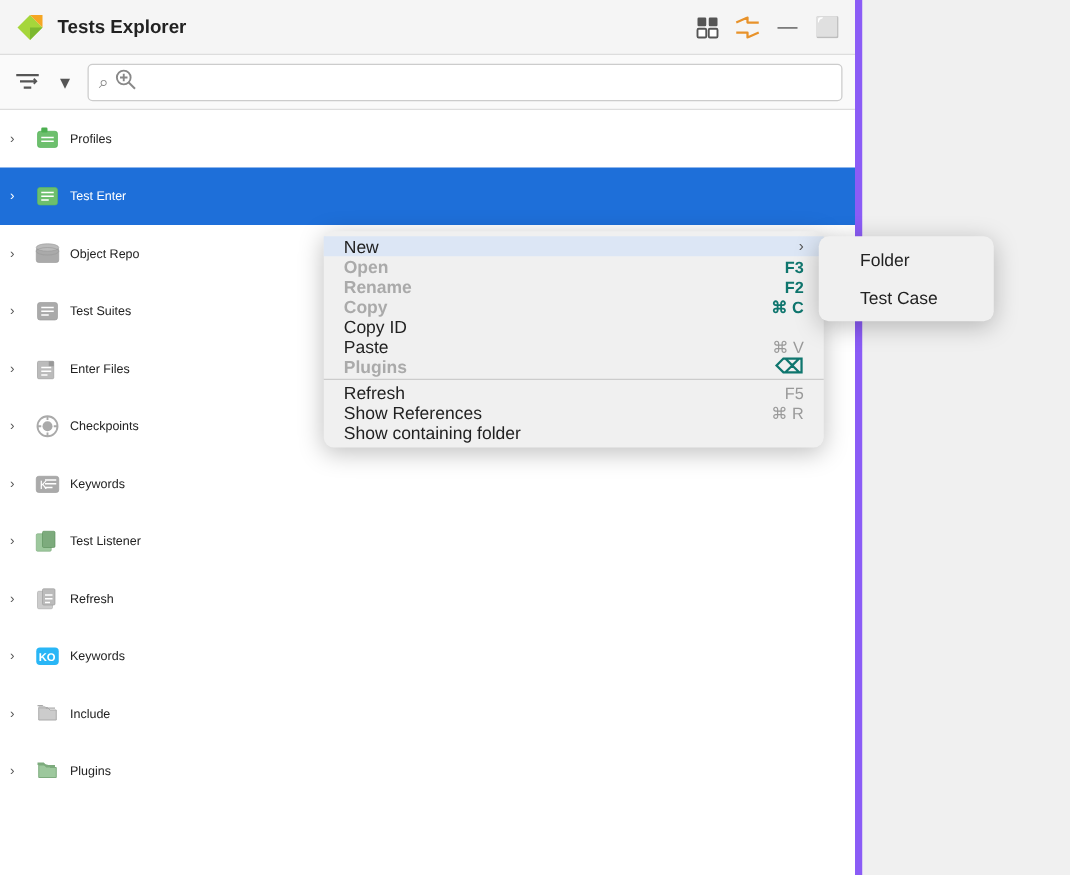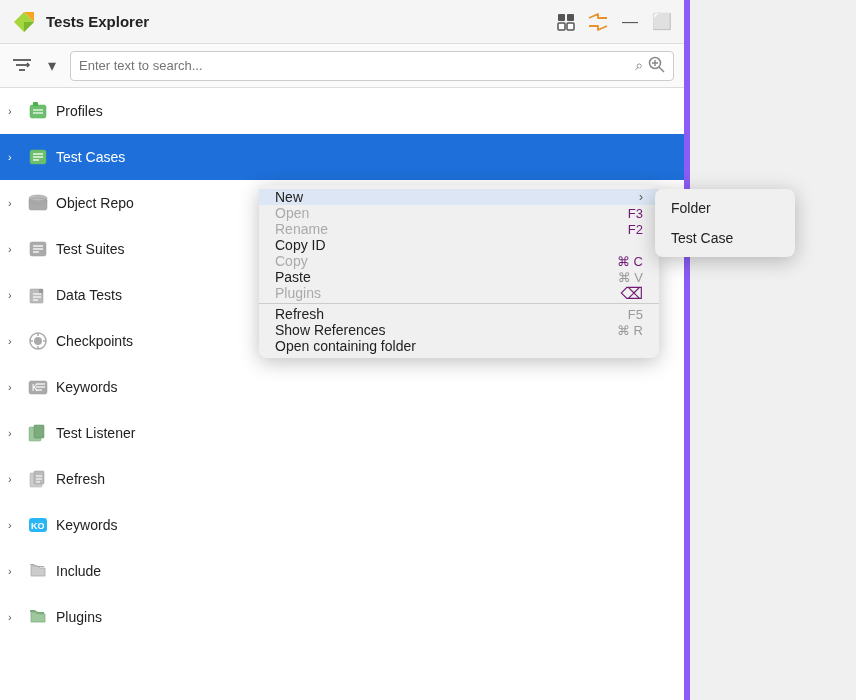--- a/index.html
+++ b/index.html
@@ -164,21 +164,21 @@
       width: 24px;
       height: 24px;
       margin-right: 6px;
       flex-shrink: 0;
       display: flex;
       align-items: center;
       justify-content: center;
     }
 
     .tree-label {
-      font-size: 14px;
+      font-size: 10px;
       font-weight: 400;
     }
 
     
     .context-menu {
       position: absolute;
       left: 259px;
       top: 185px;
       width: 400px;
       background: #f0f0f0;
@@ -195,33 +195,34 @@
       padding: 6px 16px;
       font-size: 14px;
       cursor: pointer;
       color: #222;
       height: 16px;
     }
 
     .menu-item.disabled {
       color: #aaa;
       cursor: default;
+      font-weight: bold;
     }
 
     .menu-item.has-submenu {
       background: #dce6f5;
     }
 
     .menu-shortcut {
       color: #999;
       font-size: 13px;
     }
 
     .menu-item.disabled .menu-shortcut {
-      color: #701a75;
+      color: #0f766e;
       text-align: right;
     }
 
     .menu-arrow {
       font-size: 12px;
       color: #555;
     }
 
     .menu-separator {
       height: 1px;
@@ -231,21 +232,21 @@
 
     
     .submenu {
       position: absolute;
       left: 396px;
       top: 0px;
       width: 140px;
       background: #f0f0f0;
       border-radius: 8px;
       box-shadow: 0 4px 20px rgba(0,0,0,0.25);
-      padding: 4px 0;
+      padding: 4px 17px;
       z-index: 101;
     }
 
     .submenu-item {
       display: flex;
       align-items: center;
       padding: 6px 16px;
       font-size: 14px;
       cursor: pointer;
       color: #222;
@@ -303,21 +304,20 @@
     <span class="toolbar-btn">
       <svg width="20" height="18" viewBox="0 0 20 18" fill="none">
         <line x1="1" y1="3" x2="19" y2="3" stroke="#555" stroke-width="1.8"></line>
         <line x1="4" y1="8" x2="16" y2="8" stroke="#555" stroke-width="1.8"></line>
         <line x1="7" y1="13" x2="13" y2="13" stroke="#555" stroke-width="1.8"></line>
         <polyline points="15,6 17,8 15,10" stroke="#555" stroke-width="1.5" fill="none"></polyline>
       </svg>
     </span>
     <span class="toolbar-btn">▾</span>
     <div class="search-box">
-      <input class="search-input" type="text" placeholder="Enter text to search..." style="">
       <span class="search-icon">⌕</span>
       <span class="search-extra-btn">
         <svg width="18" height="18" viewBox="0 0 18 18" fill="none">
           <circle cx="8" cy="8" r="5.5" stroke="#888" stroke-width="1.5"></circle>
           <line x1="12" y1="12" x2="17" y2="17" stroke="#888" stroke-width="1.5"></line>
           <line x1="8" y1="5" x2="8" y2="11" stroke="#888" stroke-width="1.5"></line>
           <line x1="5" y1="8" x2="11" y2="8" stroke="#888" stroke-width="1.5"></line>
         </svg>
       </span>
     </div>
@@ -341,21 +341,21 @@
     <div class="tree-item selected">
       <span class="tree-chevron">›</span>
       <span class="tree-icon">
         <svg width="22" height="22" viewBox="0 0 22 22">
           <rect x="3" y="4" width="16" height="14" rx="2" fill="#6dbf6d" stroke="#5abb5a" stroke-width="0.5"></rect>
           <line x1="6" y1="8" x2="16" y2="8" stroke="#fff" stroke-width="1.3"></line>
           <line x1="6" y1="11" x2="16" y2="11" stroke="#fff" stroke-width="1.3"></line>
           <line x1="6" y1="14" x2="12" y2="14" stroke="#fff" stroke-width="1.3"></line>
         </svg>
       </span>
-      <span class="tree-label">Test Cases</span>
+      <span class="tree-label">Test Enter</span>
     </div>
 
     <div class="tree-item">
       <span class="tree-chevron">›</span>
       <span class="tree-icon">
         <svg width="22" height="22" viewBox="0 0 22 22">
           <rect x="2" y="6" width="18" height="12" rx="2" fill="#aaa" stroke="#999" stroke-width="0.5"></rect>
           <ellipse cx="11" cy="6" rx="9" ry="3" fill="#bbb" stroke="#999" stroke-width="0.5"></ellipse>
           <ellipse cx="11" cy="9" rx="9" ry="3" fill="none" stroke="#999" stroke-width="0.5"></ellipse>
         </svg>
@@ -380,21 +380,21 @@
       <span class="tree-chevron">›</span>
       <span class="tree-icon">
         <svg width="22" height="22" viewBox="0 0 22 22">
           <rect x="3" y="5" width="13" height="14" rx="1" fill="#bbb" stroke="#999" stroke-width="0.5"></rect>
           <polygon points="12,5 16,5 16,9 12,9" fill="#999"></polygon>
           <line x1="6" y1="10" x2="14" y2="10" stroke="#fff" stroke-width="1.2"></line>
           <line x1="6" y1="13" x2="14" y2="13" stroke="#fff" stroke-width="1.2"></line>
           <line x1="6" y1="16" x2="11" y2="16" stroke="#fff" stroke-width="1.2"></line>
         </svg>
       </span>
-      <span class="tree-label">Data Tests</span>
+      <span class="tree-label">Enter Files</span>
     </div>
 
     <div class="tree-item">
       <span class="tree-chevron">›</span>
       <span class="tree-icon">
         <svg width="22" height="22" viewBox="0 0 22 22">
           <circle cx="11" cy="11" r="8" fill="none" stroke="#aaa" stroke-width="1.5"></circle>
           <circle cx="11" cy="11" r="4" fill="#aaa"></circle>
           <line x1="11" y1="3" x2="11" y2="6" stroke="#aaa" stroke-width="1.5"></line>
           <line x1="11" y1="16" x2="11" y2="19" stroke="#aaa" stroke-width="1.5"></line>
@@ -499,30 +499,30 @@
     <div class="menu-item disabled">
       <span>Open</span>
       <span class="menu-shortcut">F3</span>
     </div>
 
     <div class="menu-item disabled">
       <span>Rename</span>
       <span class="menu-shortcut">F2</span>
     </div>
 
+    <div class="menu-item disabled">
+      <span>Copy</span>
+      <span class="menu-shortcut">⌘ C</span>
+    </div>
+
     <div class="menu-item">
       <span>Copy ID</span>
       <span class="menu-shortcut"></span>
     </div>
 
-    <div class="menu-item disabled">
-      <span>Copy</span>
-      <span class="menu-shortcut">⌘ C</span>
-    </div>
-
 
     <div class="menu-item">
       <span>Paste</span>
       <span class="menu-shortcut">⌘ V</span>
     </div>
 
     <div class="menu-item disabled">
       <span>Plugins</span>
       <span class="menu-shortcut" style="font-size:16px;">⌫</span>
     </div>
@@ -533,18 +533,18 @@
       <span>Refresh</span>
       <span class="menu-shortcut">F5</span>
     </div>
 
     <div class="menu-item">
       <span>Show References</span>
       <span class="menu-shortcut">⌘ R</span>
     </div>
 
     <div class="menu-item">
-      <span>Open containing folder</span>
+      <span>Show containing folder</span>
     </div>
   </div>
 </div>
 
 <div class="right-panel"></div>
 
 </body></html>

